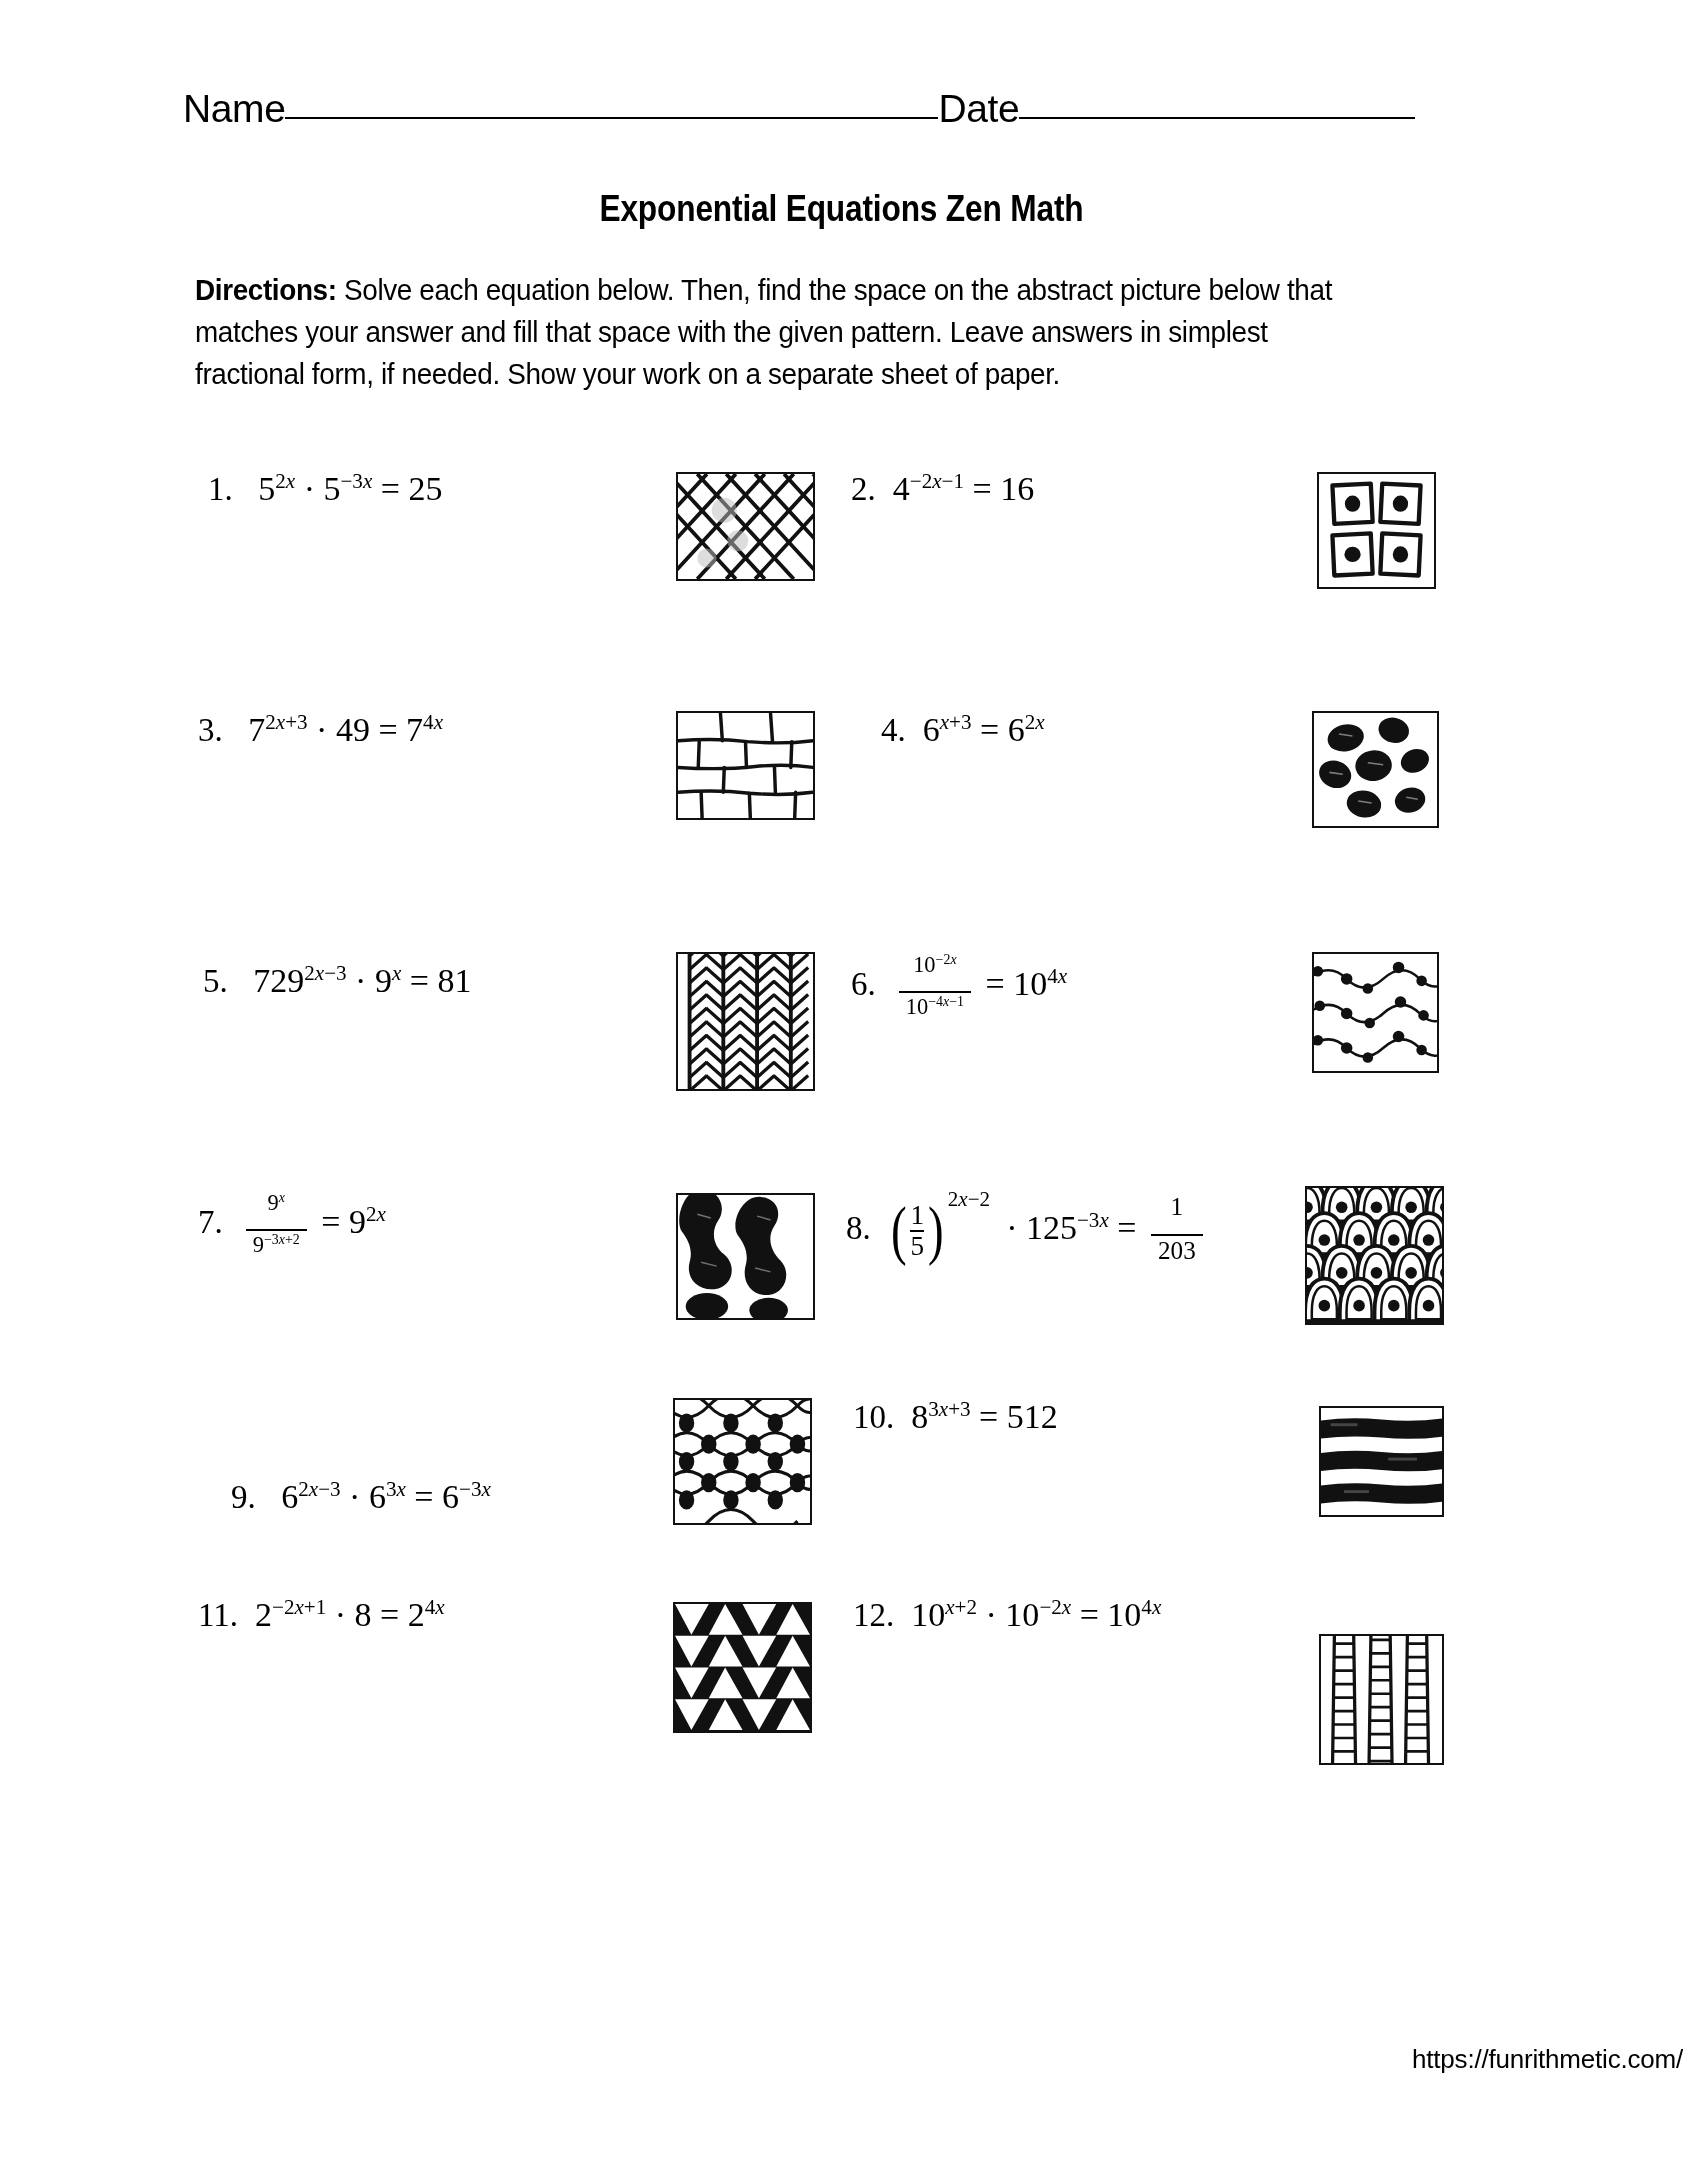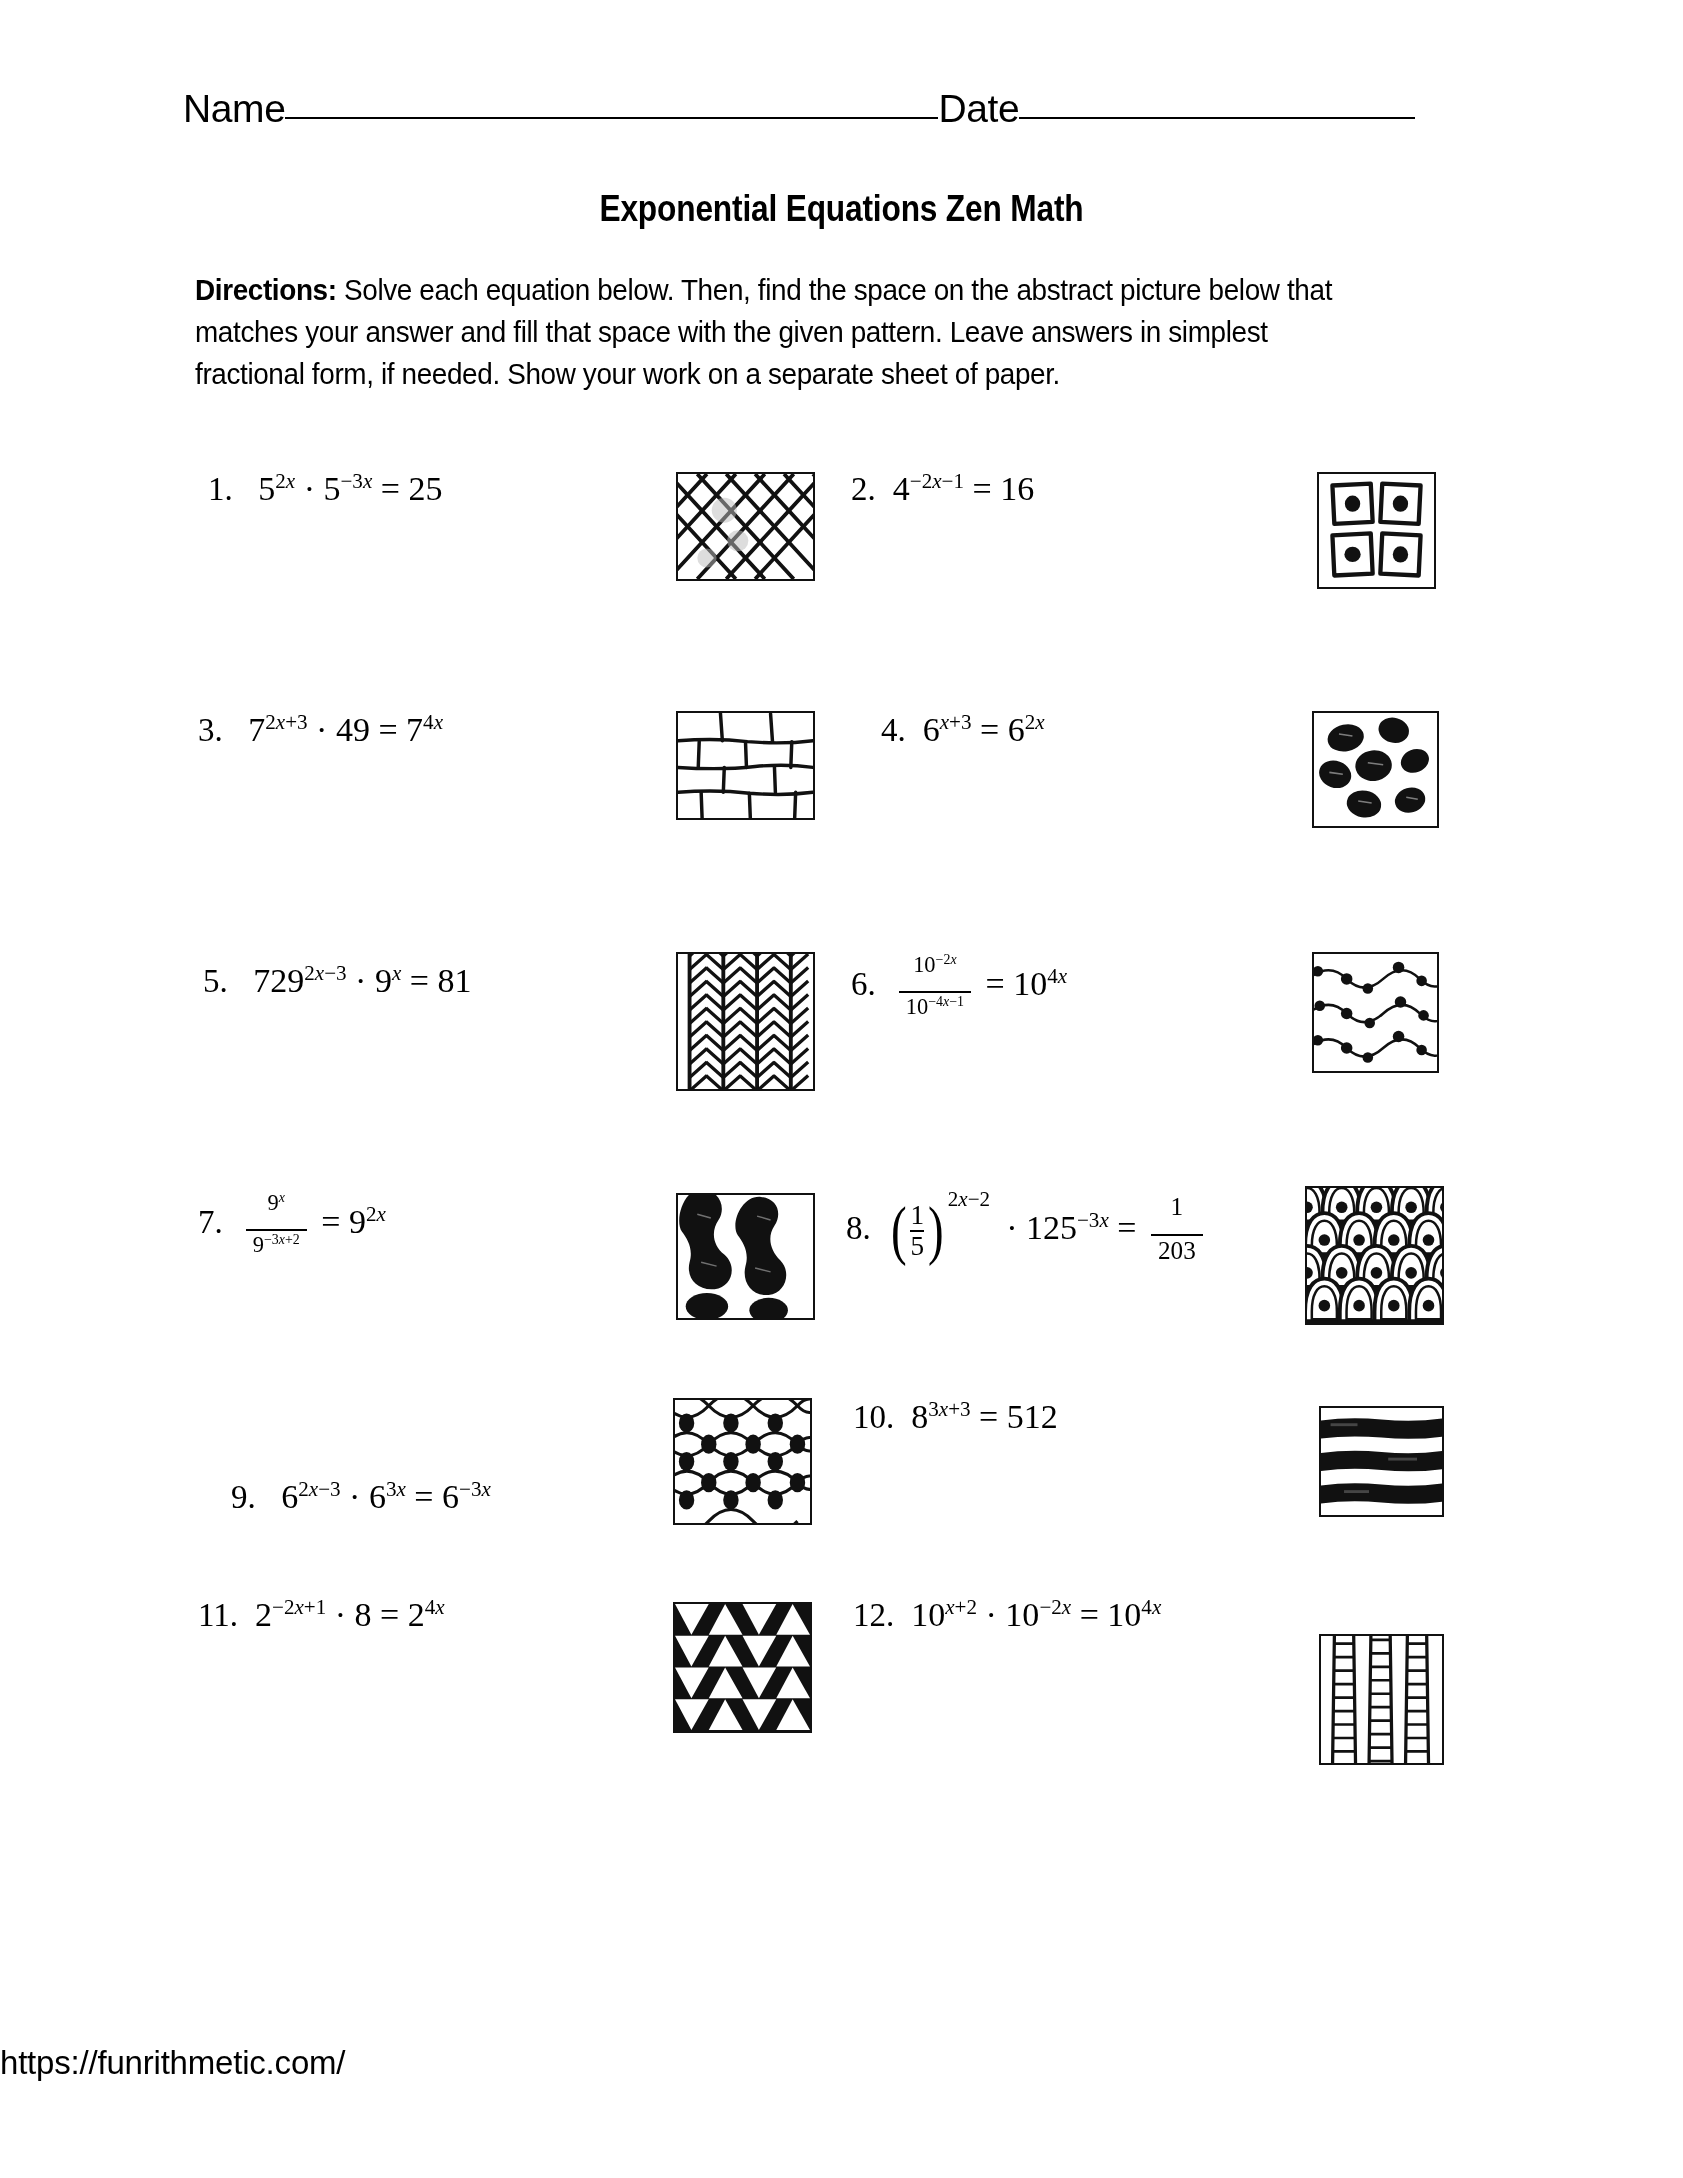--- a/index.html
+++ b/index.html
@@ -153,23 +153,23 @@
     box-sizing: border-box;
   }
   .tile svg { display: block; width: 100%; height: 100%; }
 
   
   .footer {
     position: absolute;
     left: 0;
     top: 2044px;
     width: 1683px;
-    text-align: left;
+    text-align: right;
     font-family: "Liberation Sans", sans-serif;
-    font-size: 33px;
+    font-size: 26px;
     letter-spacing: -0.2px;
   }
 </style>
 </head>
 <body>
 
 <div class="namedate">
   <span class="nd-label">Name</span>
   <span class="nd-rule long"></span>
   <span class="nd-label">Date</span>

